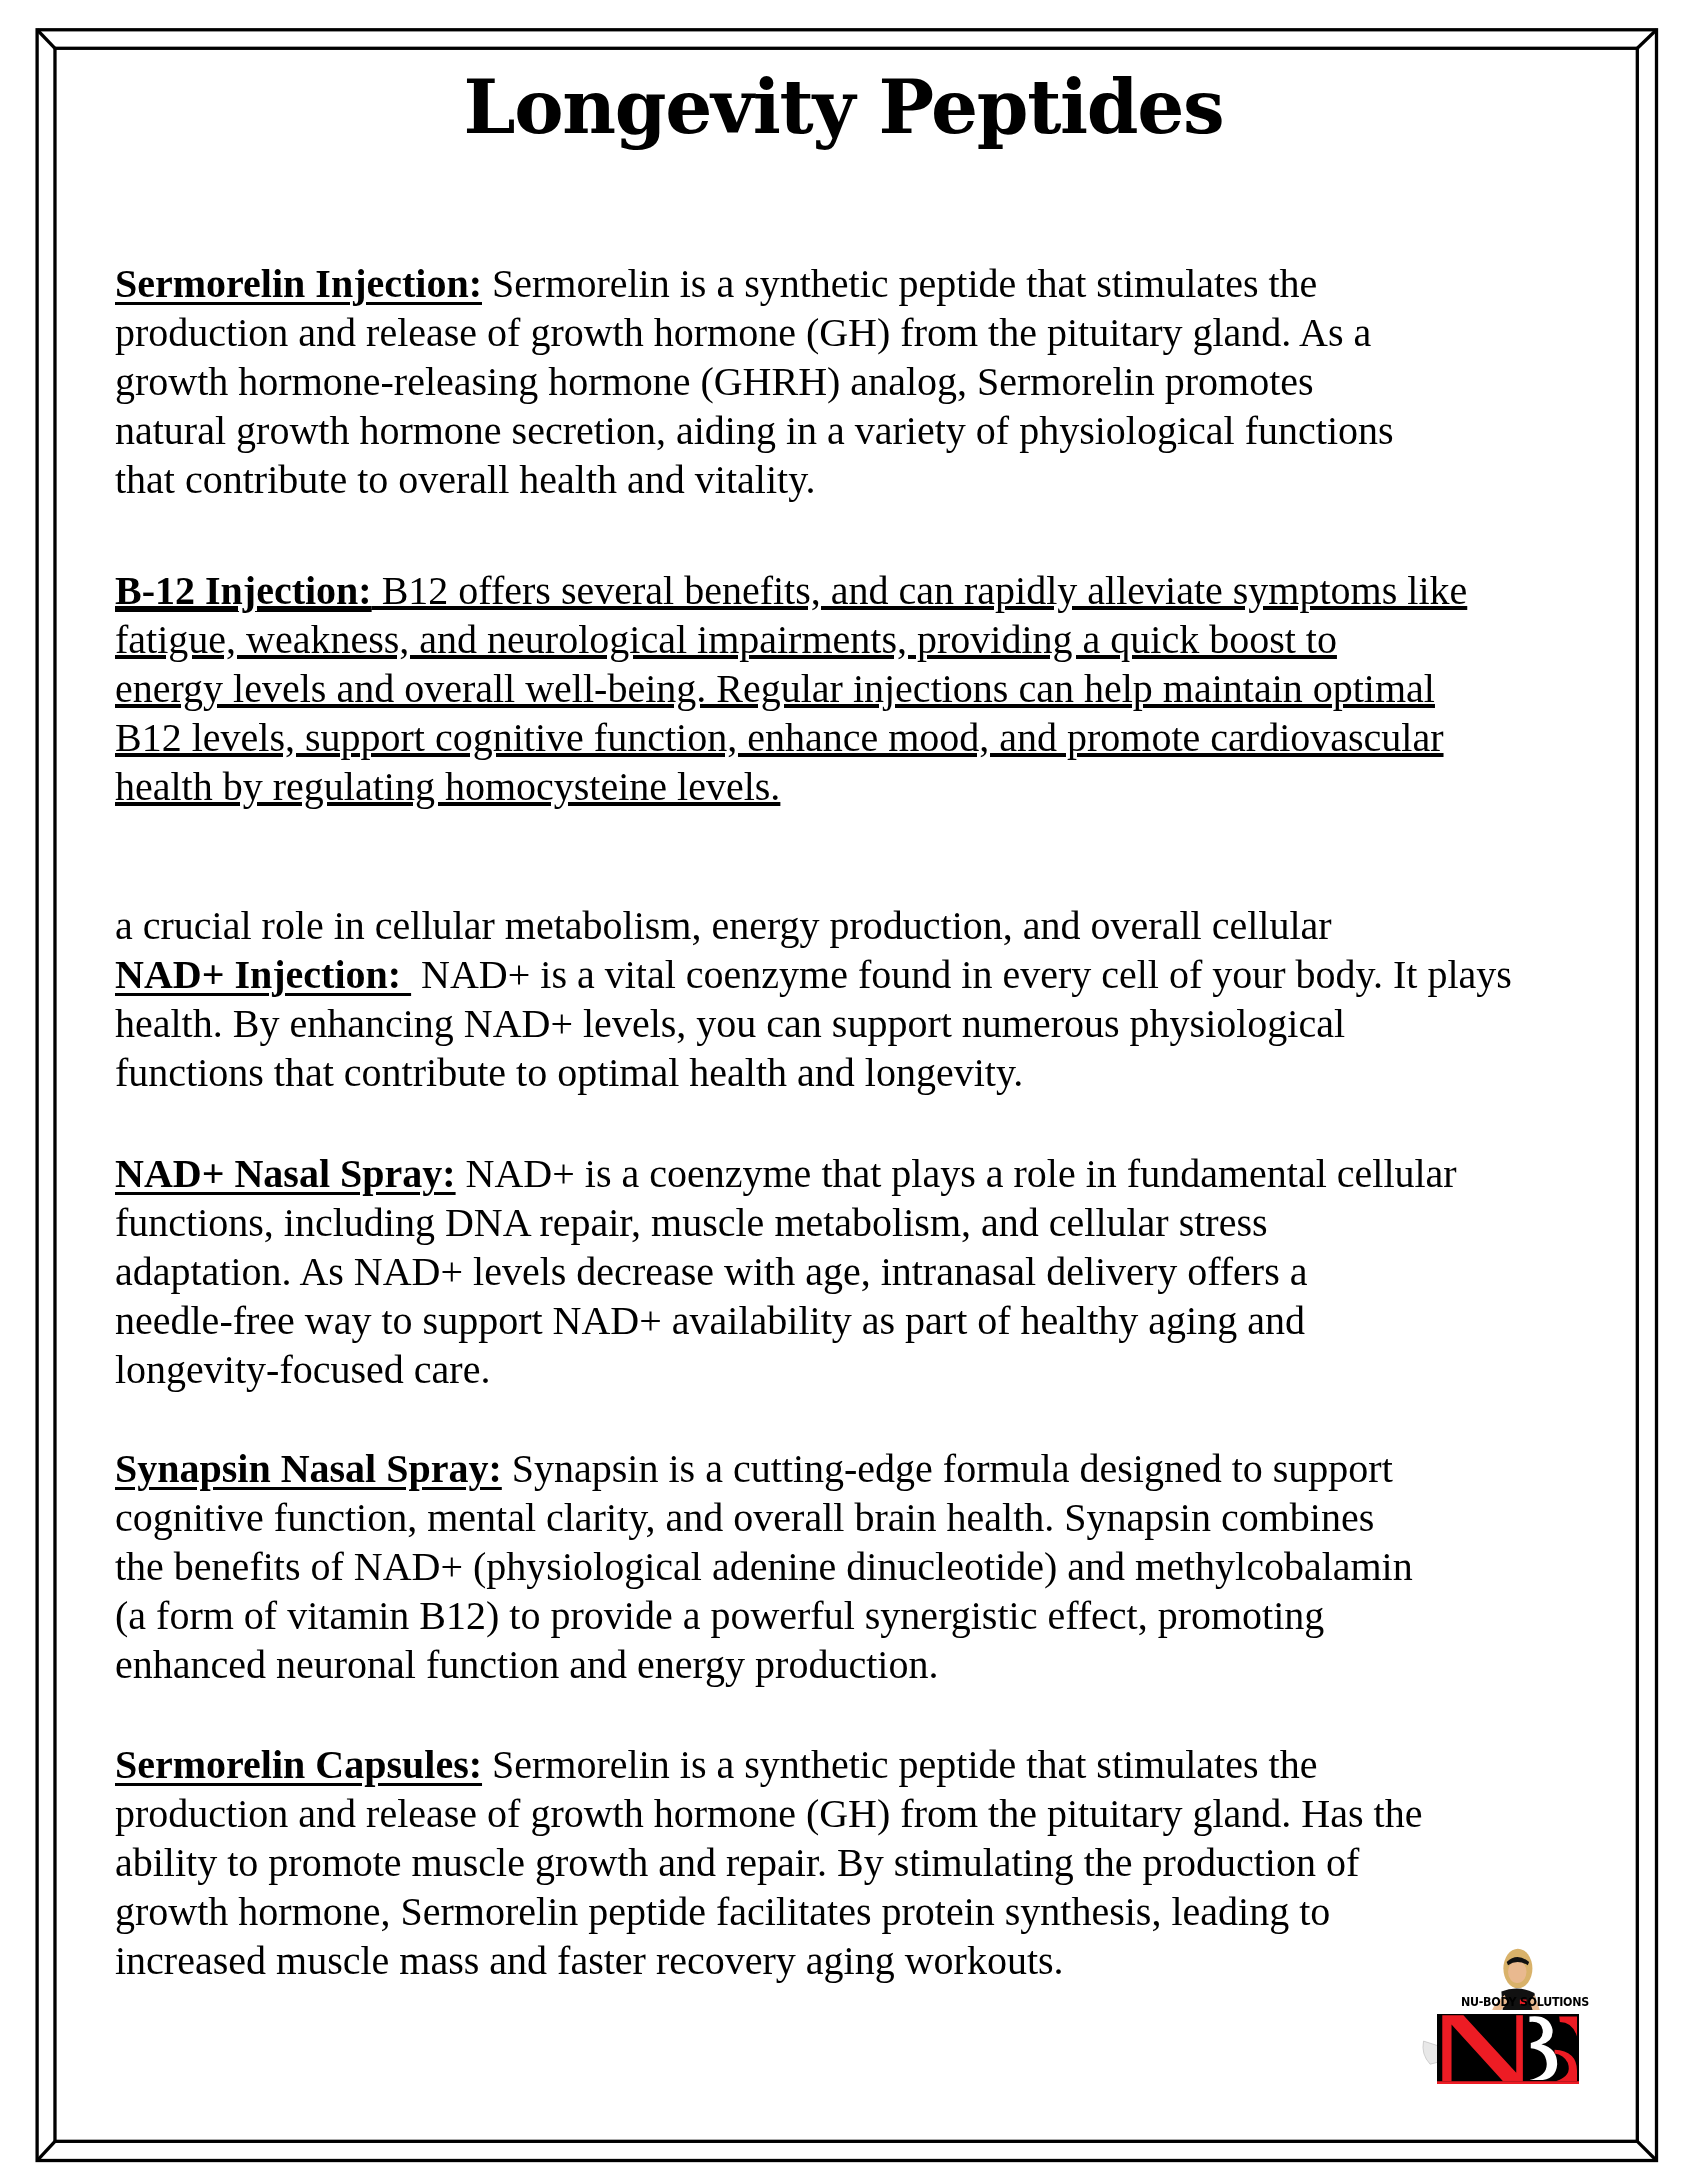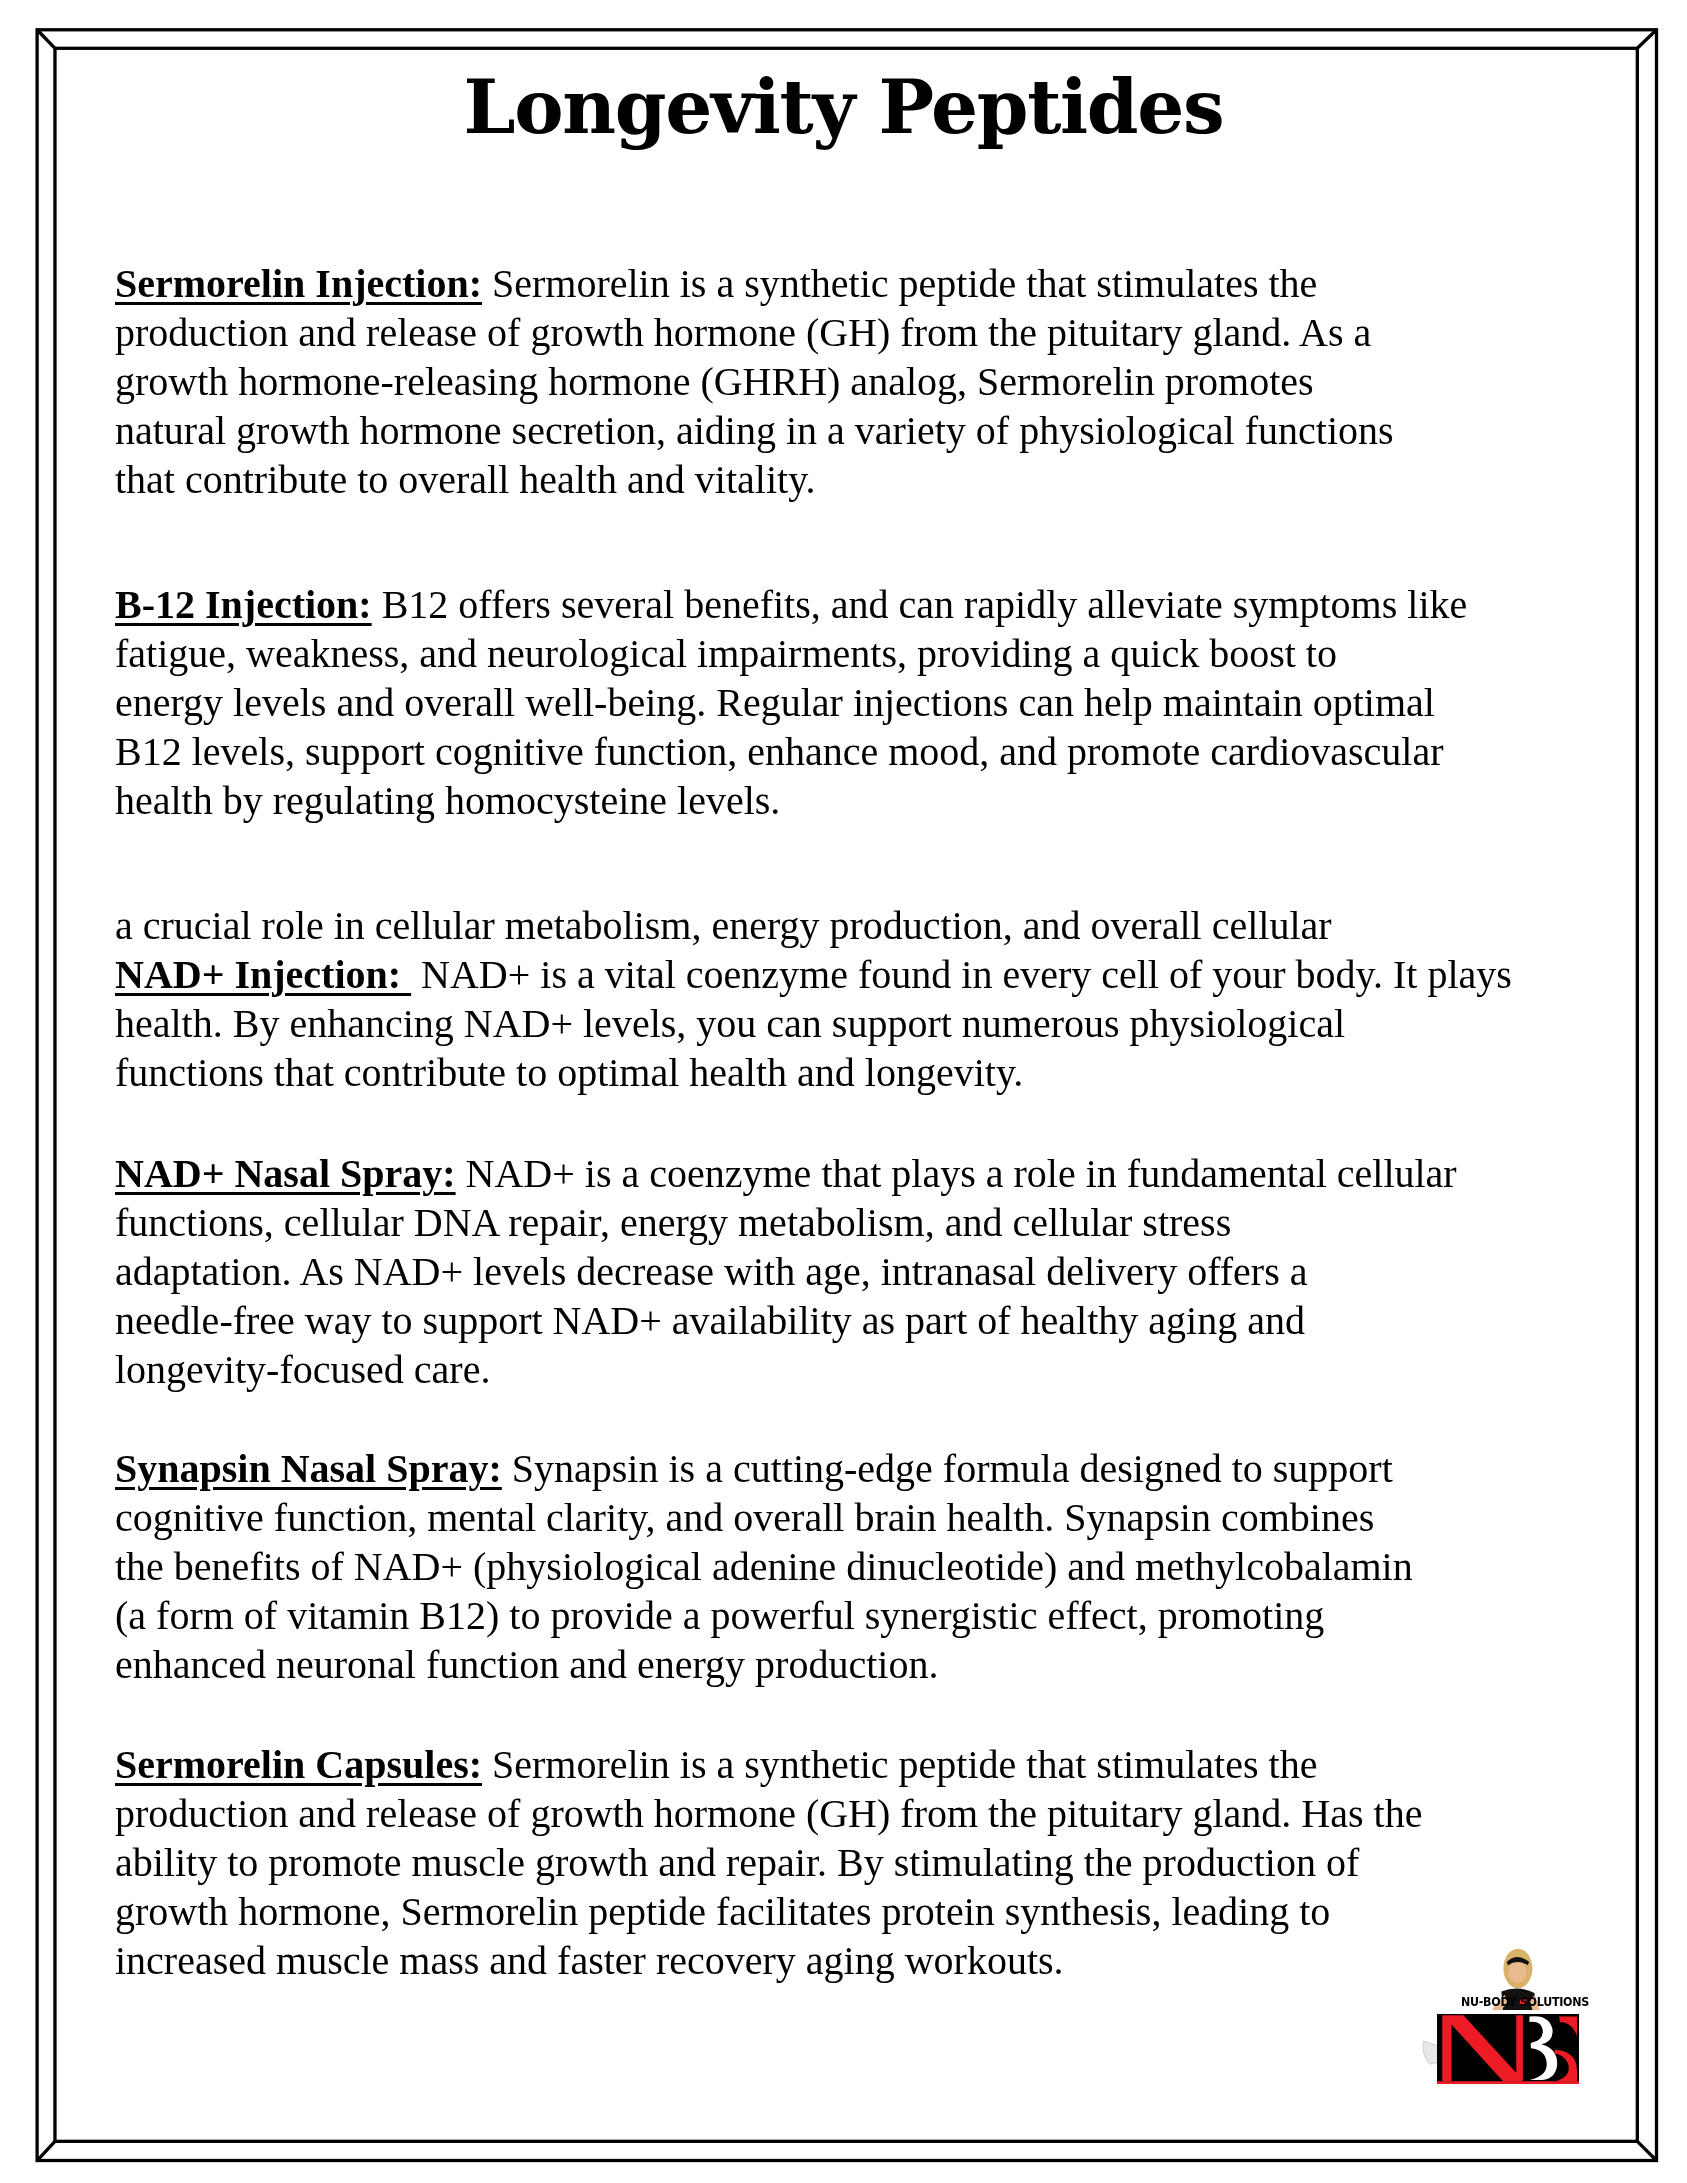--- a/index.html
+++ b/index.html
@@ -45,38 +45,38 @@
 <h1 class="title" style="margin:0;">Longevity Peptides</h1>
 
 <div class="section" style="top:259px;">
   <span class="line"><span class="heading">Sermorelin Injection:</span><span> Sermorelin is a synthetic peptide that stimulates the</span></span>
   <span class="line">production and release of growth hormone (GH) from the pituitary gland. As a</span>
   <span class="line">growth hormone-releasing hormone (GHRH) analog, Sermorelin promotes</span>
   <span class="line">natural growth hormone secretion, aiding in a variety of physiological functions</span>
   <span class="line">that contribute to overall health and vitality.</span>
 </div>
 
-<div class="section" style="top:580px;">
+<div class="section" style="top:566px;text-decoration:underline;">
   <span class="line"><span class="heading">B-12 Injection:</span><span> B12 offers several benefits, and can rapidly alleviate symptoms like</span></span>
   <span class="line">fatigue, weakness, and neurological impairments, providing a quick boost to</span>
   <span class="line">energy levels and overall well-being. Regular injections can help maintain optimal</span>
   <span class="line">B12 levels, support cognitive function, enhance mood, and promote cardiovascular</span>
   <span class="line">health by regulating homocysteine levels.</span>
 </div>
 
 <div class="section" style="top:901px;">
   <span class="line">a crucial role in cellular metabolism, energy production, and overall cellular</span>
   <span class="line"><span class="heading" style="white-space:pre;">NAD+ Injection: </span><span> NAD+ is a vital coenzyme found in every cell of your body. It plays</span></span>
   <span class="line">health. By enhancing NAD+ levels, you can support numerous physiological</span>
   <span class="line">functions that contribute to optimal health and longevity.</span>
 </div>
 
 <div class="section" style="top:1149px;">
   <span class="line"><span class="heading">NAD+ Nasal Spray:</span><span> NAD+ is a coenzyme that plays a role in fundamental cellular</span></span>
-  <span class="line">functions, cellular DNA repair, energy metabolism, and cellular stress</span>
+  <span class="line">functions, including DNA repair, muscle metabolism, and cellular stress</span>
   <span class="line">adaptation. As NAD+ levels decrease with age, intranasal delivery offers a</span>
   <span class="line">needle-free way to support NAD+ availability as part of healthy aging and</span>
   <span class="line">longevity-focused care.</span>
 </div>
 
 <div class="section" style="top:1444px;">
   <span class="line"><span class="heading">Synapsin Nasal Spray:</span><span> Synapsin is a cutting-edge formula designed to support</span></span>
   <span class="line">cognitive function, mental clarity, and overall brain health. Synapsin combines</span>
   <span class="line">the benefits of NAD+ (physiological adenine dinucleotide) and methylcobalamin</span>
   <span class="line">(a form of vitamin B12) to provide a powerful synergistic effect, promoting</span>

